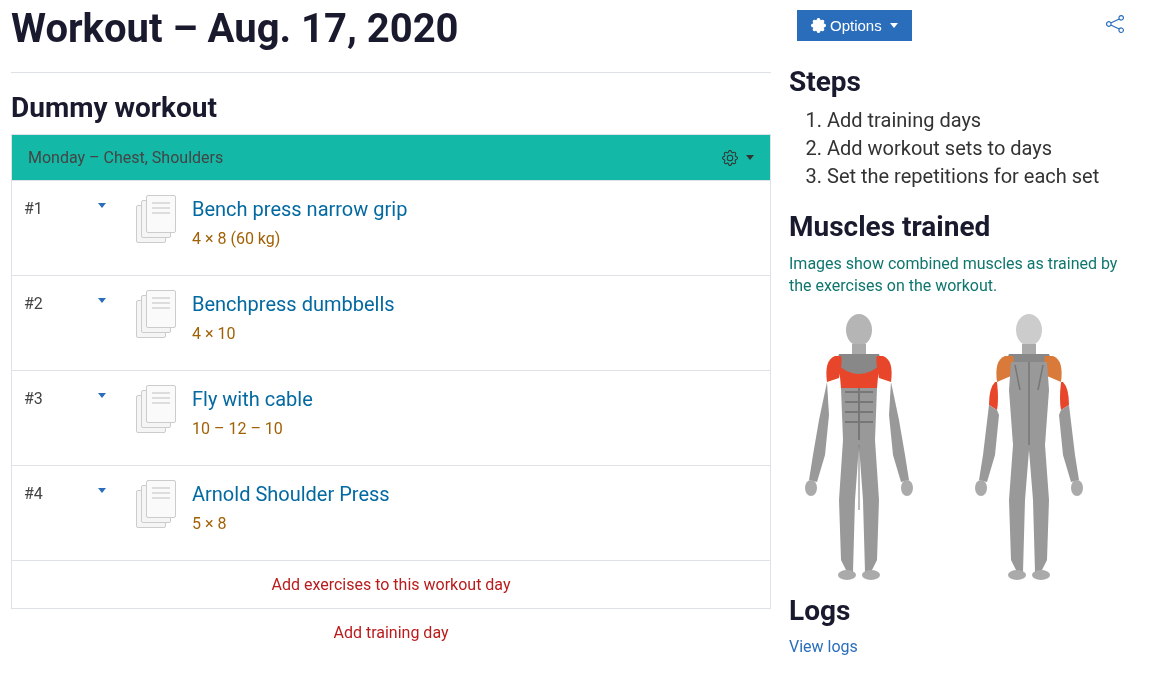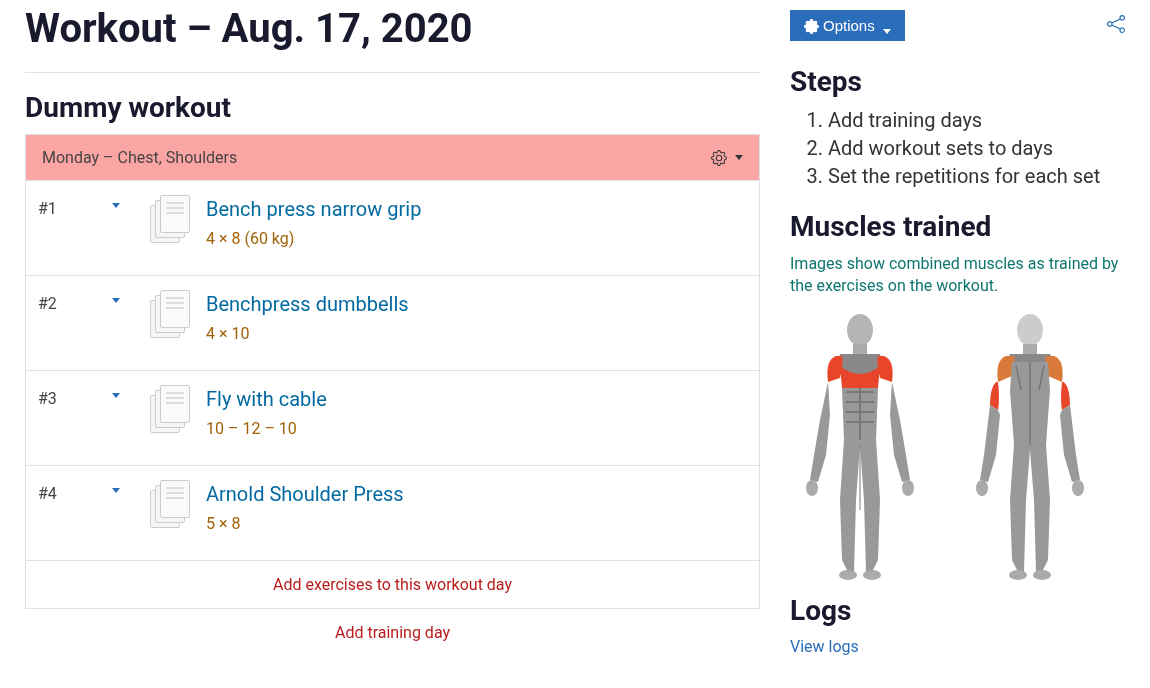--- a/index.html
+++ b/index.html
@@ -10,22 +10,22 @@
     body {
       font-family: -apple-system, BlinkMacSystemFont, "Segoe UI", Roboto, "Helvetica Neue", Arial, sans-serif;
       background: #fff;
       color: #212529;
       width: 1150px;
       height: 688px;
       overflow: hidden;
     }
     .container {
       display: flex;
-      gap: 30px;
-      padding: 0 25px;
+      gap: 18px;
+      padding: 0 11px;
     }
     .main {
       flex: 1;
       min-width: 0;
       max-width: 760px;
     }
     .sidebar {
       width: 335px;
       flex-shrink: 0;
     }
@@ -43,21 +43,21 @@
       font-weight: 700;
       color: #1a1a2e;
       margin-top: 18px;
       margin-bottom: 10px;
     }
     .sidebar h2 {
       font-size: 28px;
       margin-top: 0;
     }
     .day-header {
-      background: #fca5a5;
+      background: #14b8a6;
       border: 1px solid #dee2e6;
       padding: 13px 16px;
       display: flex;
       justify-content: space-between;
       align-items: center;
       color: #444;
       font-size: 16px;
     }
     .gear-dropdown {
       display: flex;
@@ -179,22 +179,23 @@
     }
     .options-btn {
       background: #2a6ebb;
       color: #fff;
       border: none;
       padding: 7px 14px;
       font-size: 15px;
       border-radius: 0;
       cursor: pointer;
       display: flex;
-      align-items: flex-end;
+      align-items: center;
       gap: 4px;
+      margin-left: 8px;
     }
     .gear-icon-white svg, .gear-icon-dark svg { display: block; }
     .share-icon {
       width: 18px;
       height: 18px;
       cursor: pointer;
       color: #2a6ebb;
     }
     .steps-list {
       margin-left: 38px;

